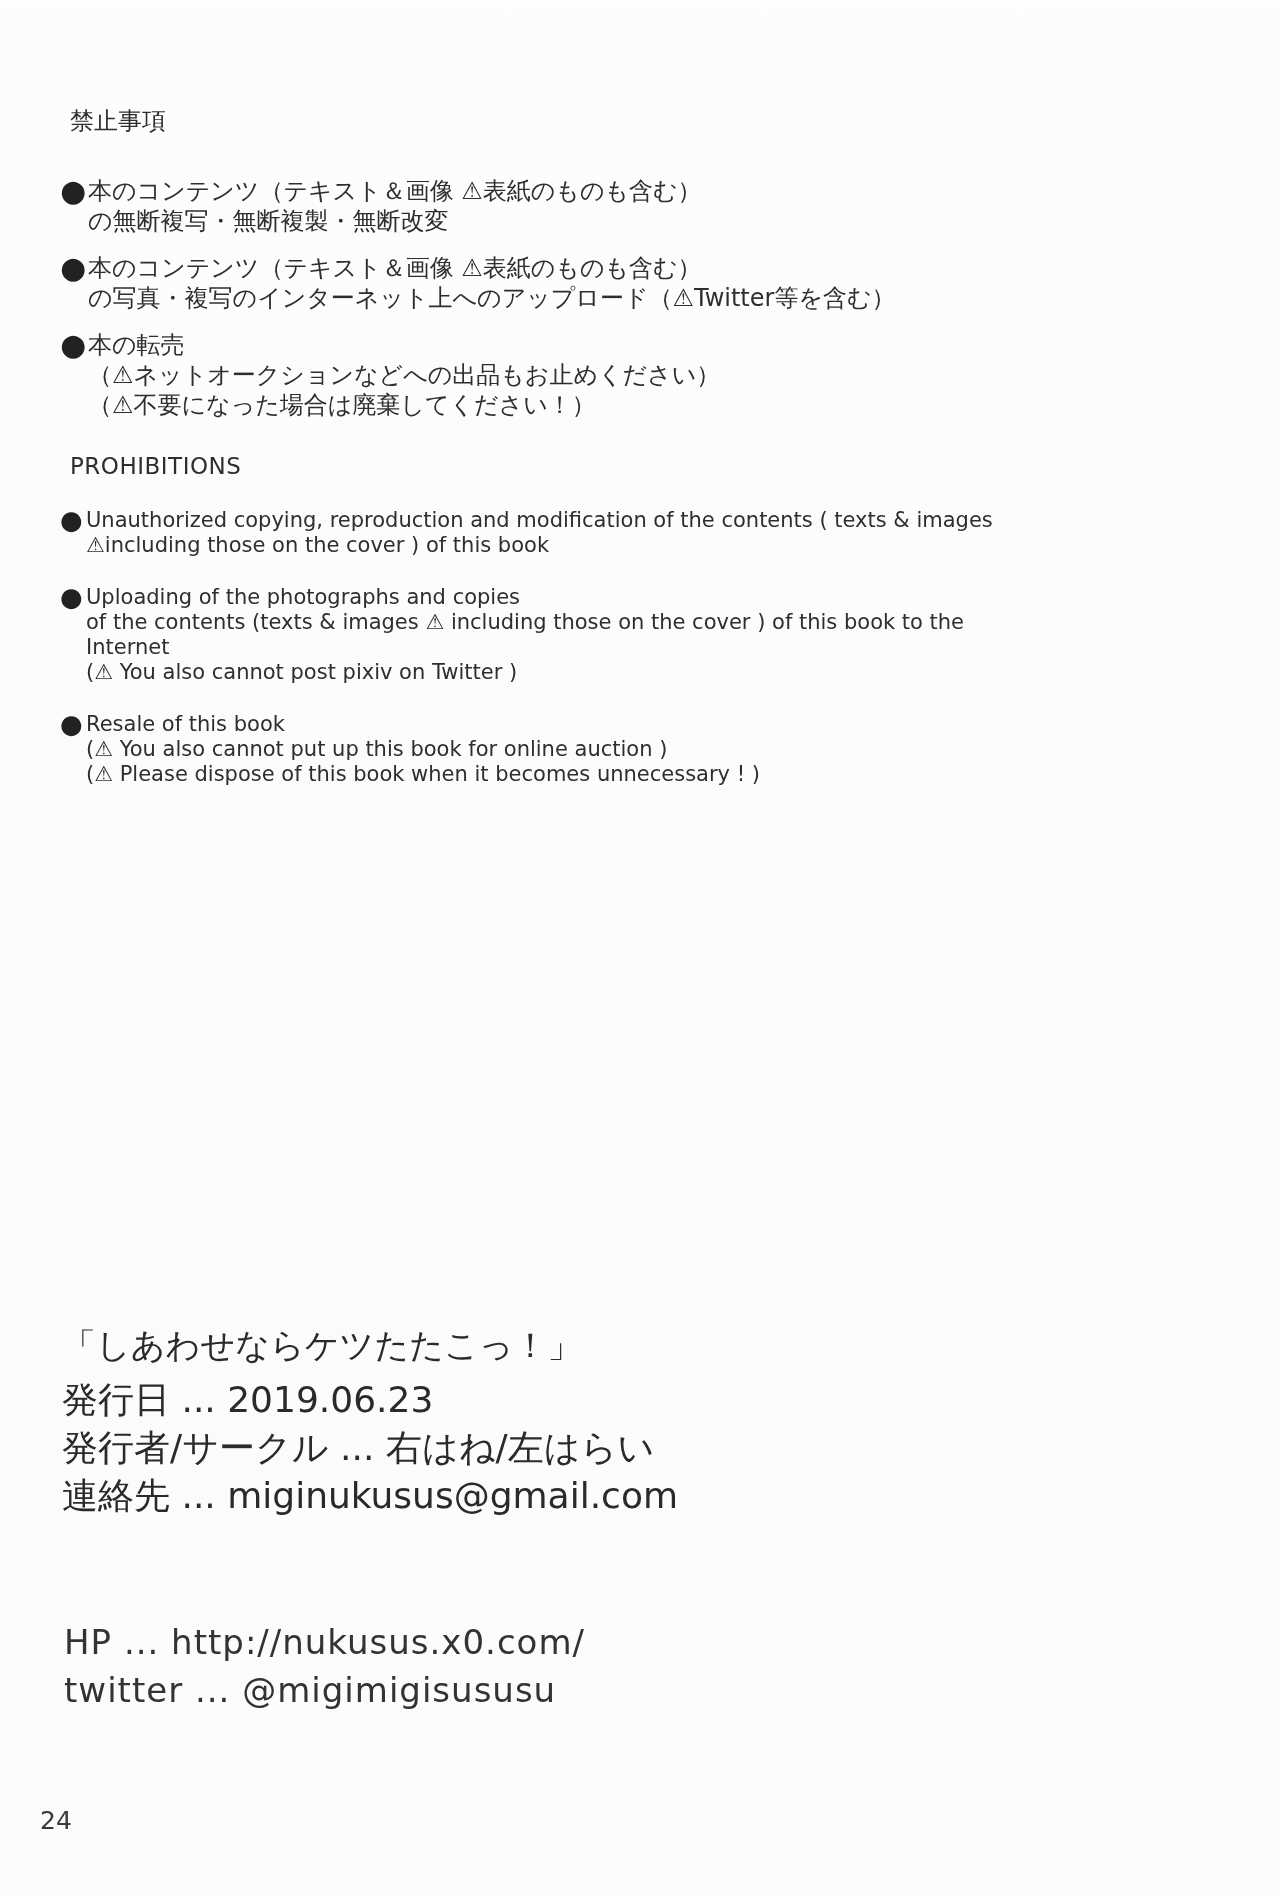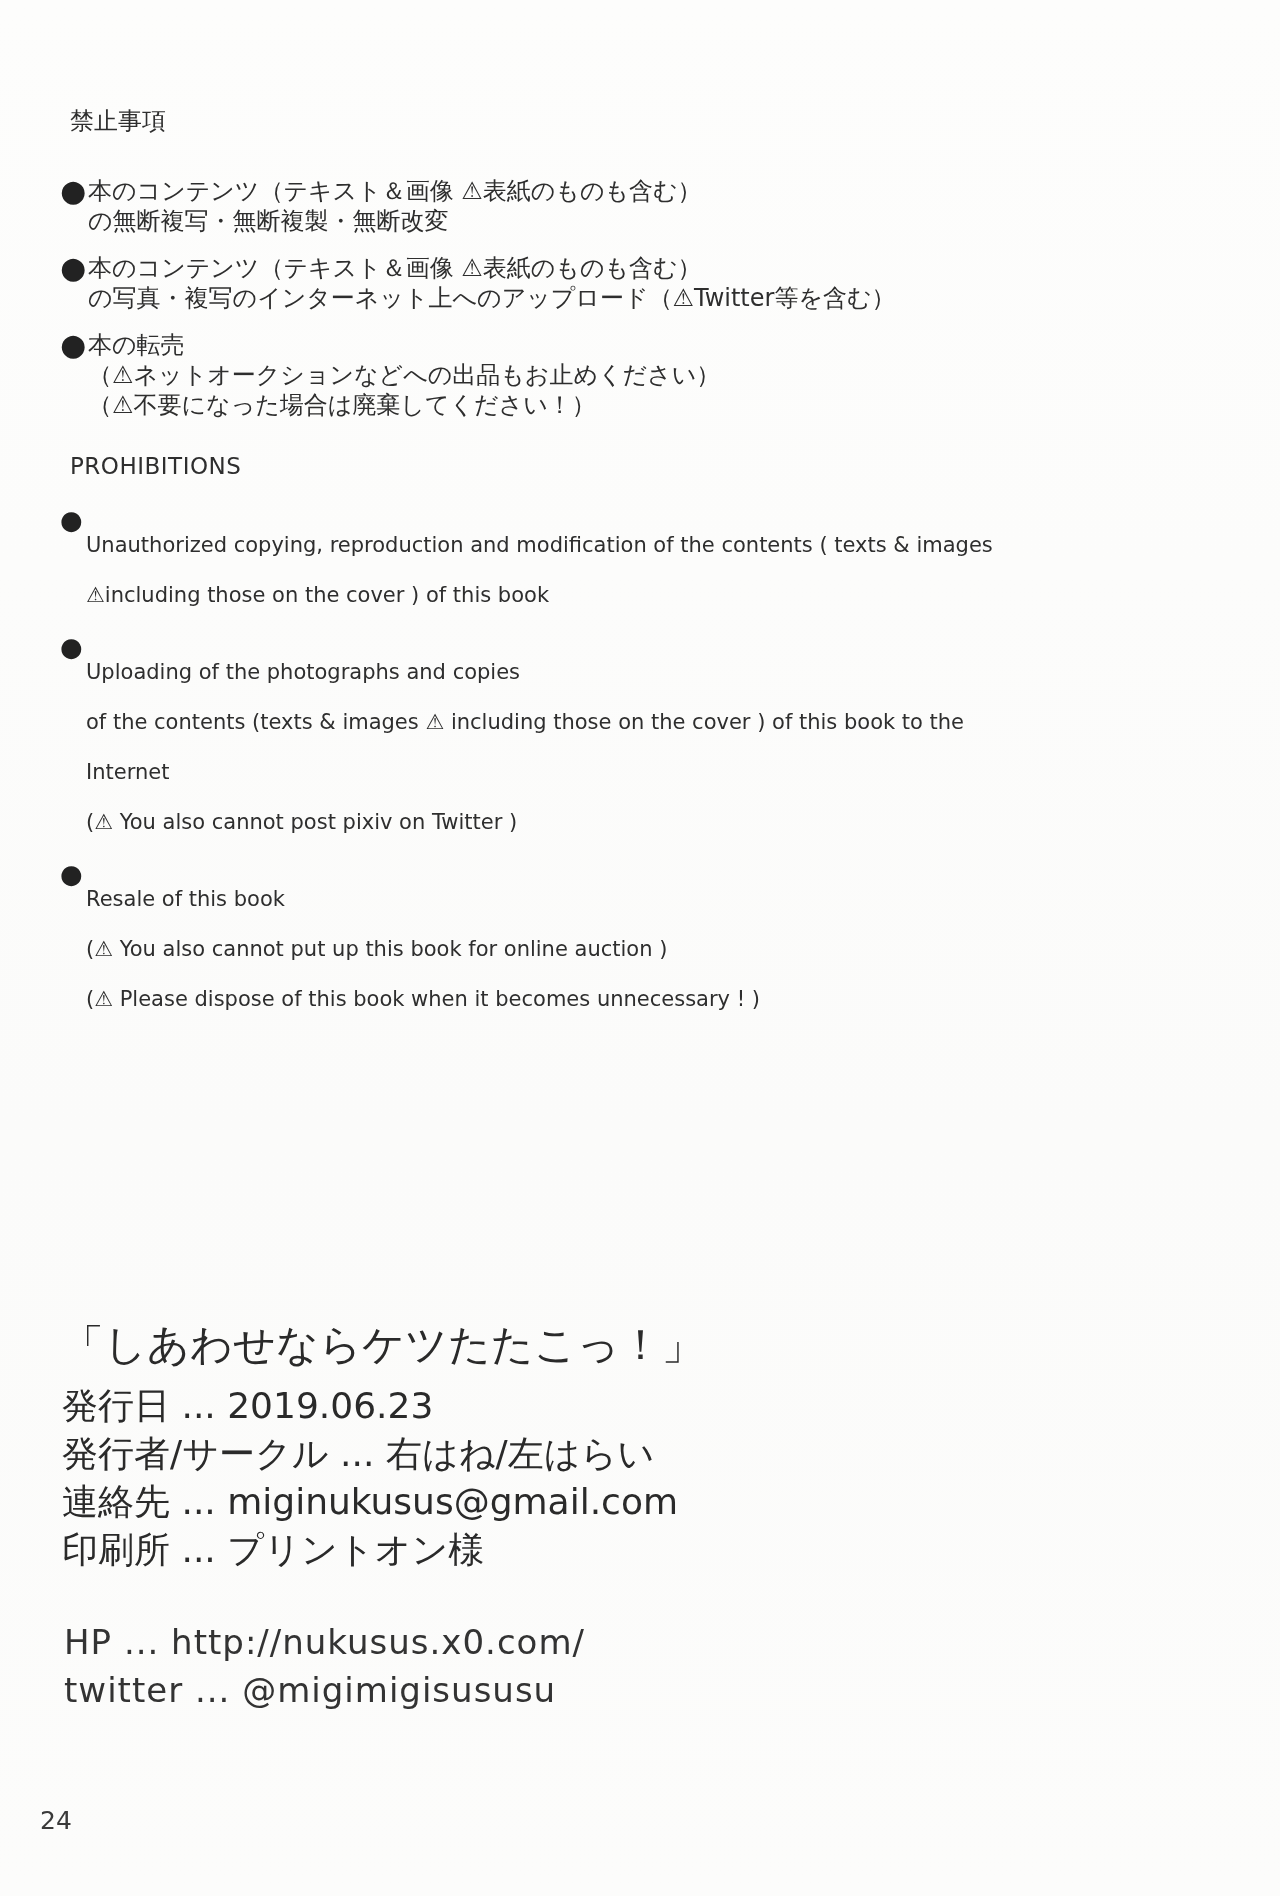--- a/index.html
+++ b/index.html
@@ -21,25 +21,25 @@
   .item { display:flex; align-items:flex-start; }
   .item.ja { margin-bottom:17px; }
   .item.ja .bullet { flex:0 0 28px; width:28px; font-size:30px; line-height:30px; color:#222; }
   .item.ja .line { font-size:24px; line-height:30px; white-space:nowrap; }
 
   
   .sec-en { left:60px; top:452px; width:1170px; }
   .en-heading { font-size:23px; line-height:28px; font-weight:400; letter-spacing:0.5px; margin:0 0 28px 10px; }
   .item.en { margin-bottom:27px; }
   .item.en .bullet { flex:0 0 26px; width:26px; font-size:26px; line-height:25px; color:#222; }
-  .item.en .line { font-size:21px; line-height:25px; white-space:nowrap;margin-top:25px; }
+  .item.en .line { font-size:21px; line-height:25px; white-space:nowrap; }
 
   
   .sec-colophon { left:62px; top:1322px; width:1100px; color:#2a2a2a; }
-  .c-title { font-size:42px; line-height:46px; margin-bottom:14px; white-space:nowrap; }
+  .c-title { font-size:34px; line-height:46px; margin-bottom:8px; white-space:nowrap; }
   .c-line { font-size:36px; line-height:48px; white-space:nowrap; }
 
   
   .sec-links { left:64px; top:1618px; width:1100px; color:#333; }
   .l-line { font-size:34px; line-height:48px; letter-spacing:1px; font-weight:400; white-space:nowrap; }
 
   .page-number { position:absolute; left:40px; top:1806px; font-size:25px; color:#3a3a3a; }
 </style>
 </head>
 <body>
@@ -104,21 +104,20 @@
         <div class="line">(⚠ Please dispose of this book when it becomes unnecessary ! )</div>
       </div>
     </div>
   </section>
 
   <section class="sec-colophon">
     <div class="c-title">「しあわせならケツたたこっ！」</div>
     <div class="c-line">発行日 ... 2019.06.23</div>
     <div class="c-line">発行者/サークル ... 右はね/左はらい</div>
     <div class="c-line">連絡先 ... miginukusus@gmail.com</div>
-    <div class="c-line">印刷所 ... プリントオン様</div>
   </section>
 
   <section class="sec-links">
     <div class="l-line">HP ... http://nukusus.x0.com/</div>
     <div class="l-line">twitter ... @migimigisususu</div>
   </section>
 
   <div class="page-number">24</div>
 
 </div>

